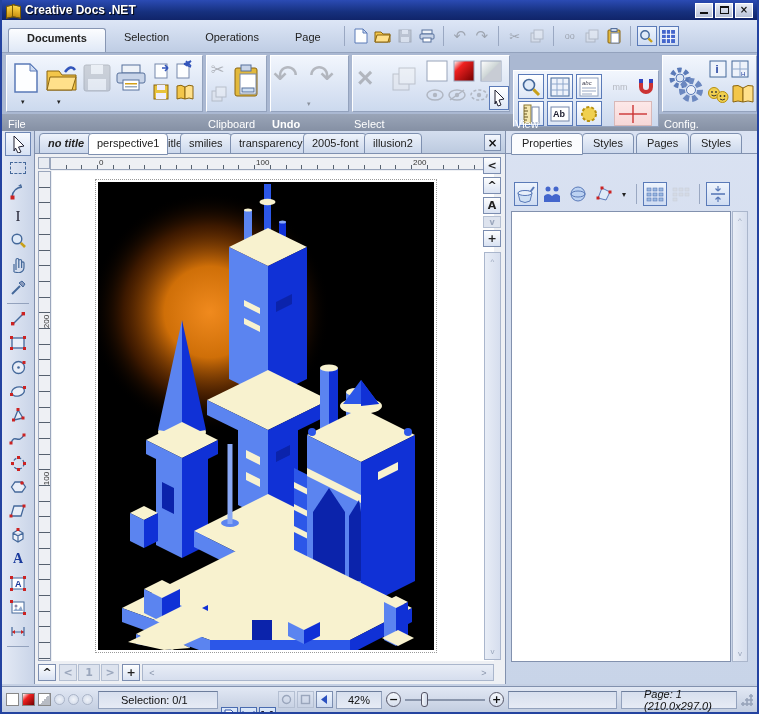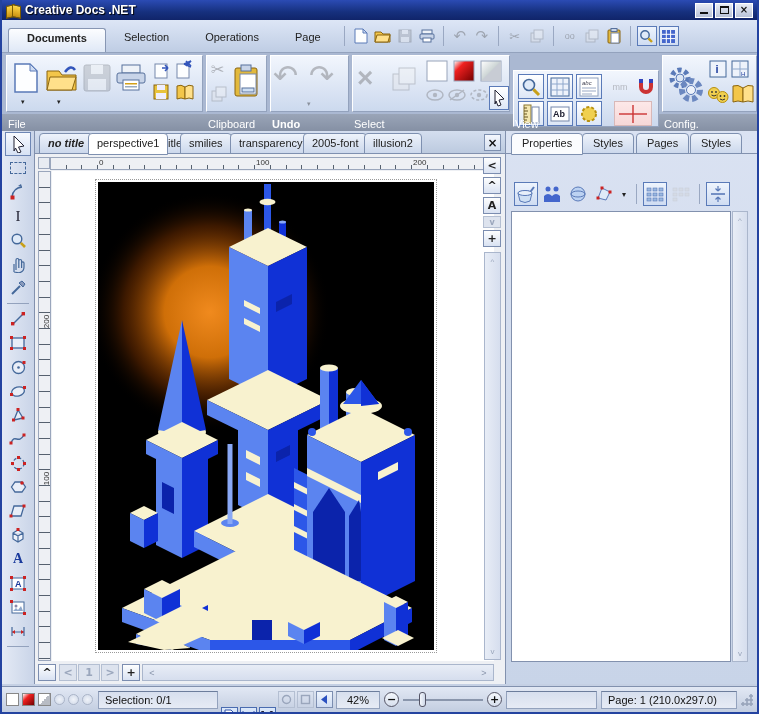--- a/index.html
+++ b/index.html
@@ -79,21 +79,21 @@
   .cbtn{position:absolute;width:18px;height:17px;border:1px solid #7b8db0;background:linear-gradient(#fdfefe,#d9e2f2);display:flex;align-items:center;justify-content:center;font:bold 11px "DejaVu Sans",sans-serif;color:#222;}
   .cbtn.flat{border-color:#b4bfd2;color:#9aa6bc;background:#dde3ee;}
   .vscroll{position:absolute;right:4px;top:98px;width:17px;height:408px;background:linear-gradient(90deg,#e8edf6,#d6deee);border:1px solid #aab6cc;}
   .hscroll{position:absolute;left:107px;bottom:3px;height:17px;width:352px;background:linear-gradient(#e8edf6,#d6deee);border:1px solid #aab6cc;}
   .hs-arrow{position:absolute;top:1px;bottom:1px;width:16px;display:flex;align-items:center;justify-content:center;font-size:9px;color:#8a96ac;}
 
   
   .statusbar{position:absolute;left:0;right:0;bottom:0;height:26px;background:linear-gradient(#e2e8f4,#c2cde0);border-top:1px solid #8291ae;display:flex;align-items:center;padding:0 4px;font-size:11px;color:#111;}
   .swatch{width:13px;height:13px;border:1px solid #888;margin-right:3px;}
   .sb-circ{width:11px;height:11px;border-radius:50%;border:1px solid #aab4c8;background:radial-gradient(#f0f3f9,#cfd8e8);margin-right:3px;}
-  .sb-field{height:18px;border:1px solid #93a2bd;border-top-color:#6c7d9c;background:linear-gradient(#d7dfee,#e6ebf5);display:flex;align-items:center;padding:0 6px;margin:0 2px;}
+  .sb-field{height:18px;border:1px solid #93a2bd;border-top-color:#6c7d9c;background:linear-gradient(#d7dfee,#e6ebf5);display:flex;align-items:center;padding:0 22px;margin:0 2px;}
   .sb-btn{width:17px;height:17px;border:1px solid #7b8db0;background:linear-gradient(#eef4fd,#cfdcf2);display:flex;align-items:center;justify-content:center;font:bold 8px "DejaVu Sans",sans-serif;color:#223;margin:0 1px;}
   .sb-btn.on{border-color:#4a6cb0;background:linear-gradient(#dce9fb,#b8cdeb);margin-top:32px;}
   .sb-btn.flat{border-color:#b4bfd2;color:#9aa6bc;background:transparent;}
   .circbtn{width:15px;height:15px;border-radius:50%;border:1px solid #556;display:flex;align-items:center;justify-content:center;font:bold 11px "DejaVu Sans",sans-serif;background:linear-gradient(#f4f7fc,#d8e0ee);margin:0 2px;}
   .slider{position:relative;width:80px;height:15px;margin:0 2px;}
   .slider .track{position:absolute;left:0;right:0;top:7px;height:2px;background:#8a96ac;}
   .slider .thumb{position:absolute;left:16px;top:0;width:7px;height:15px;border:1px solid #556;border-radius:3px;background:linear-gradient(90deg,#f4f7fc,#cfd8e8);}
   .grip{margin-left:2px;width:12px;height:12px;background:
     radial-gradient(circle at 2px 10px,#9aa6bc 1.5px,transparent 2px),
     radial-gradient(circle at 6px 10px,#9aa6bc 1.5px,transparent 2px),
@@ -871,17 +871,17 @@
         </svg>
       </span>
     <span class="sb-field" style="width:44px;justify-content:center;">42%</span>
     <span class="circbtn">−</span>
     <span class="slider">
         <span class="track"></span>
         <span class="thumb"></span>
       </span>
     <span class="circbtn">+</span>
     <span class="sb-field" style="flex:1;"></span>
-    <span class="sb-field" style="width:136px;">Page: 1 (210.0x297.0)</span>
+    <span class="sb-field" style="width:116px;font-style:italic;">Page: 1 (210.0x297.0)</span>
     <span class="grip"></span>
   </div>
 
 </div>
 
 </body></html>

